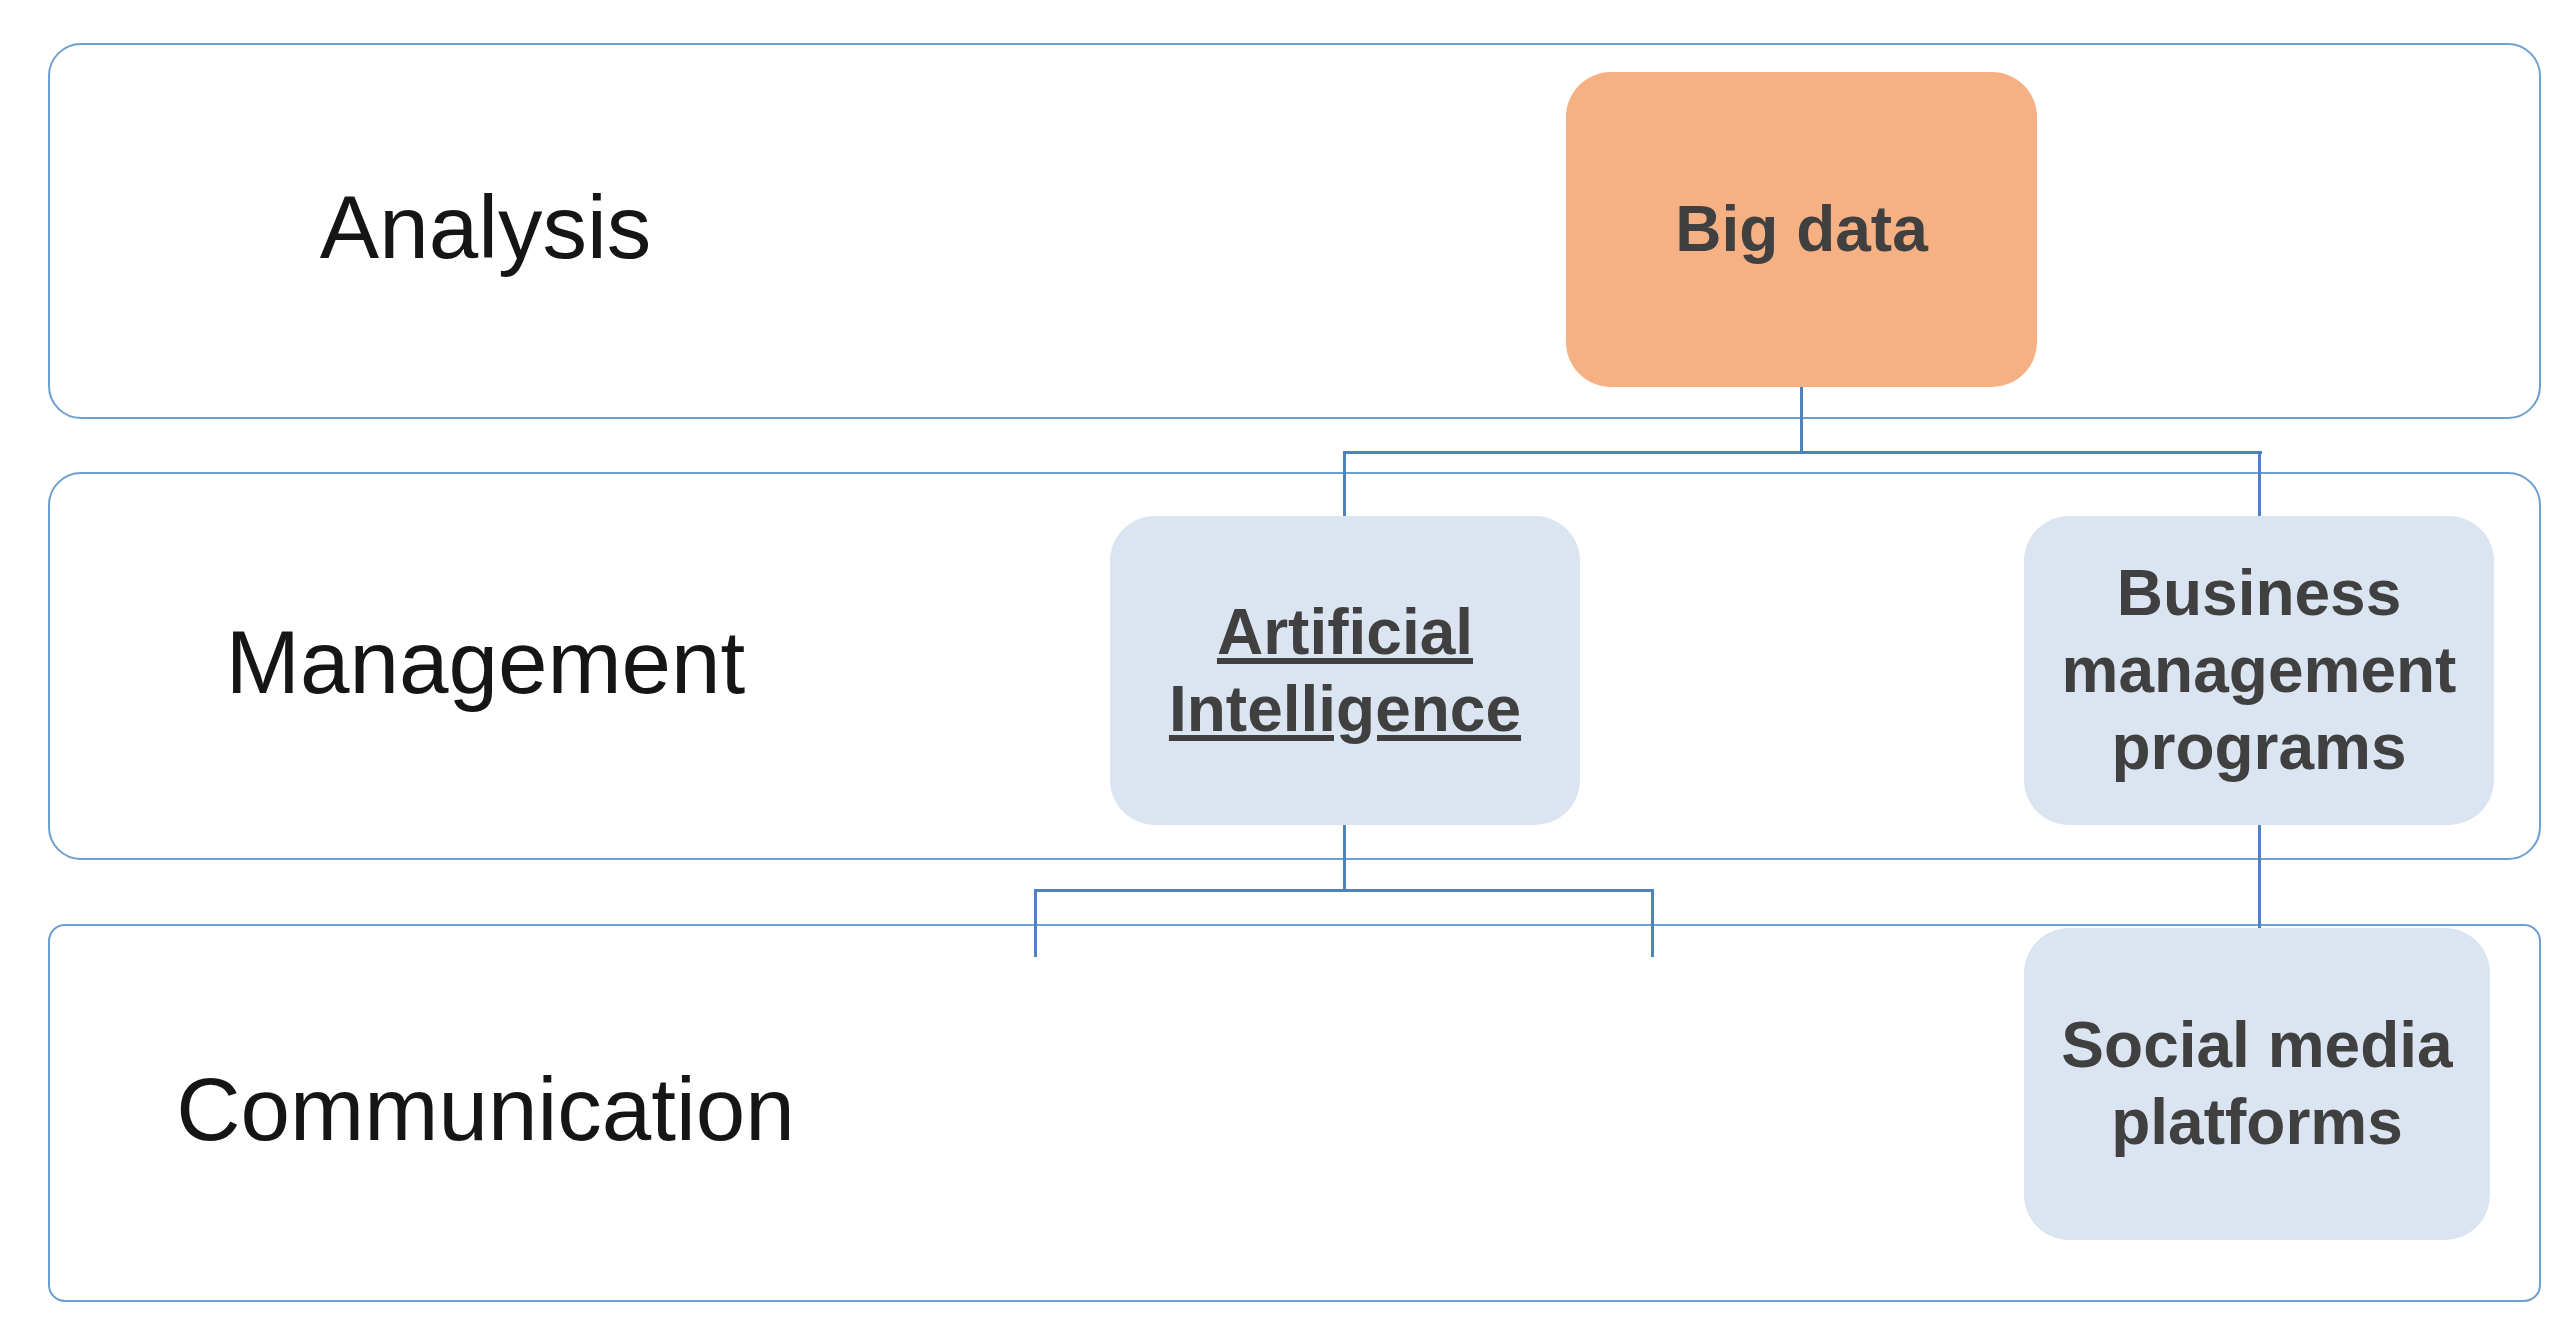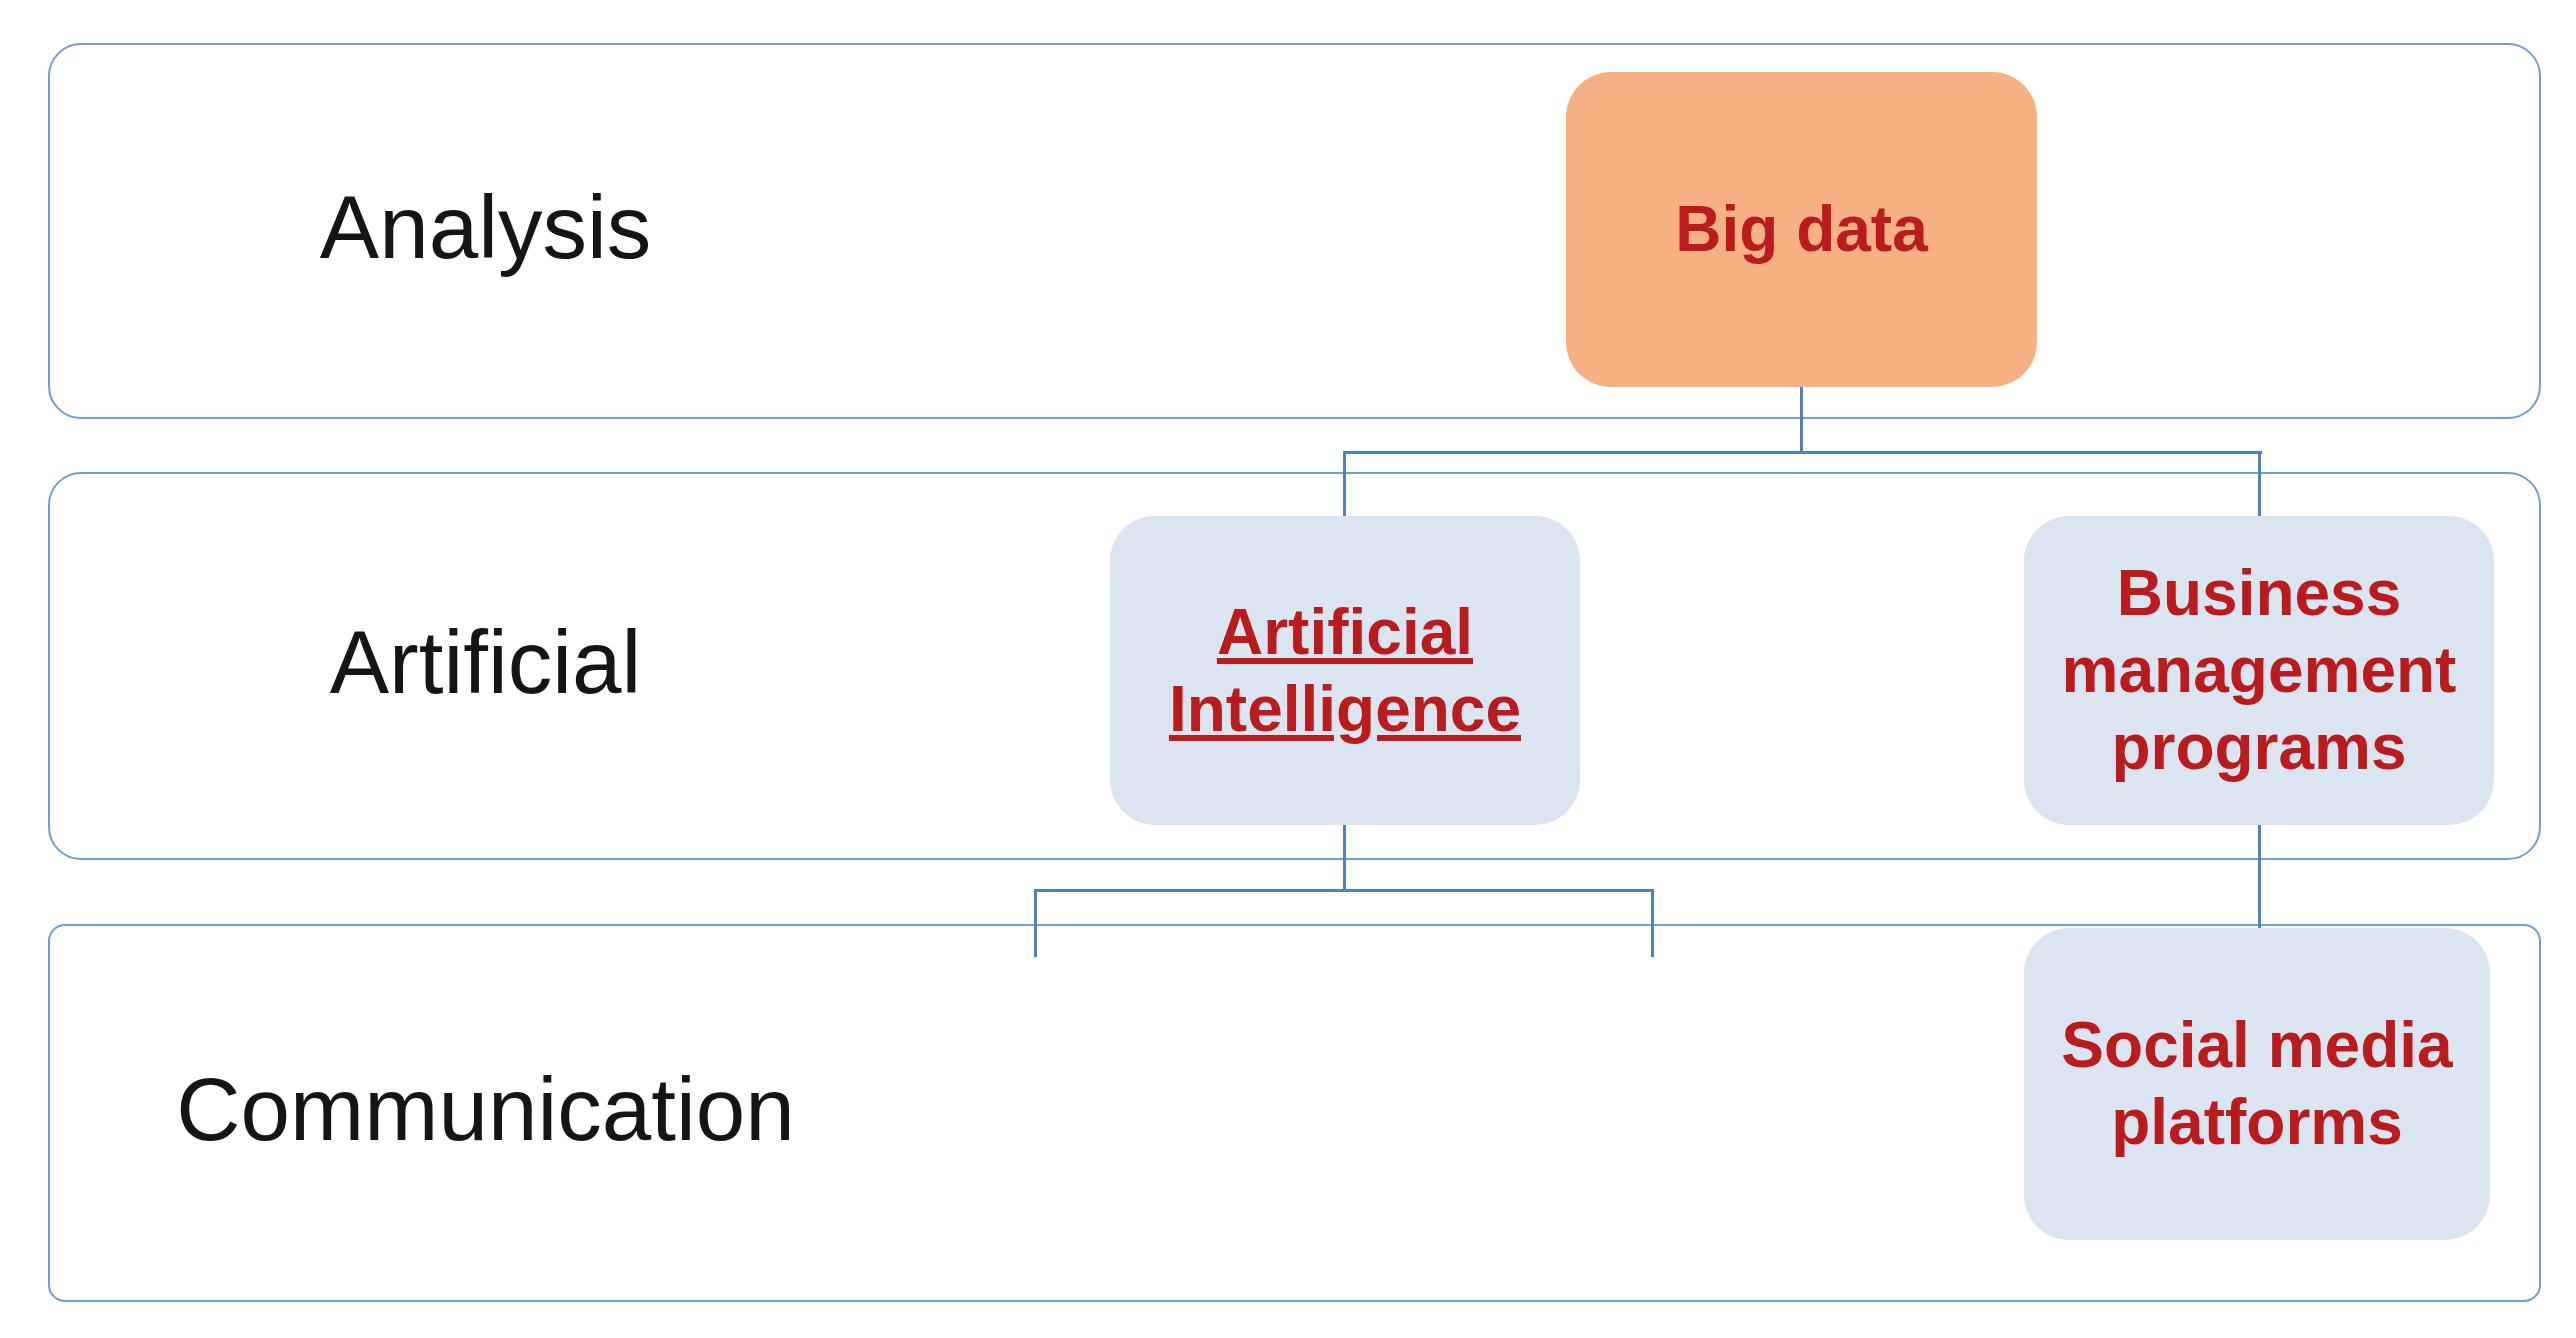--- a/index.html
+++ b/index.html
@@ -54,21 +54,21 @@
     position: absolute;
     z-index: 4;
     display: flex;
     align-items: center;
     justify-content: center;
     text-align: center;
     border-radius: 45px;
     font-weight: 700;
     font-size: 64px;
     line-height: 1.2;
-    color: #b91c1c;
+    color: #404040;
     padding: 0 33px;
     box-sizing: border-box;
   }
   .node-root  { background: #f5b183; }
   .node-child { background: #dbe5f1; }
 
   .node-big-data { left: 1566px; top: 72px;   width: 471px; height: 315px; }
   .node-ai       { left: 1110px; top: 516px;  width: 470px; height: 309px; text-decoration: underline; }
   .node-bmp      { left: 2024px; top: 516px;  width: 470px; height: 309px; }
   .node-internet { left: 803px;  top: 956px; width: 466px; height: 312px; }
@@ -77,21 +77,21 @@
 </style>
 </head>
 <body>
 
 <div class="stage">
 
   <div class="band band-analysis">
     <div class="band-label">Analysis</div>
   </div>
   <div class="band band-management">
-    <div class="band-label">Artificial</div>
+    <div class="band-label">Management</div>
   </div>
   <div class="band band-communication">
     <div class="band-label">Communication</div>
   </div>
 
   <div class="conn v" style="left:1800px; top:387px;  height:67px;"></div>
   <div class="conn h" style="left:1343px; top:451px;  width:919px;"></div>
   <div class="conn v" style="left:1343px; top:451px;  height:66px;"></div>
   <div class="conn v" style="left:2258px; top:451px;  height:66px;"></div>
 

